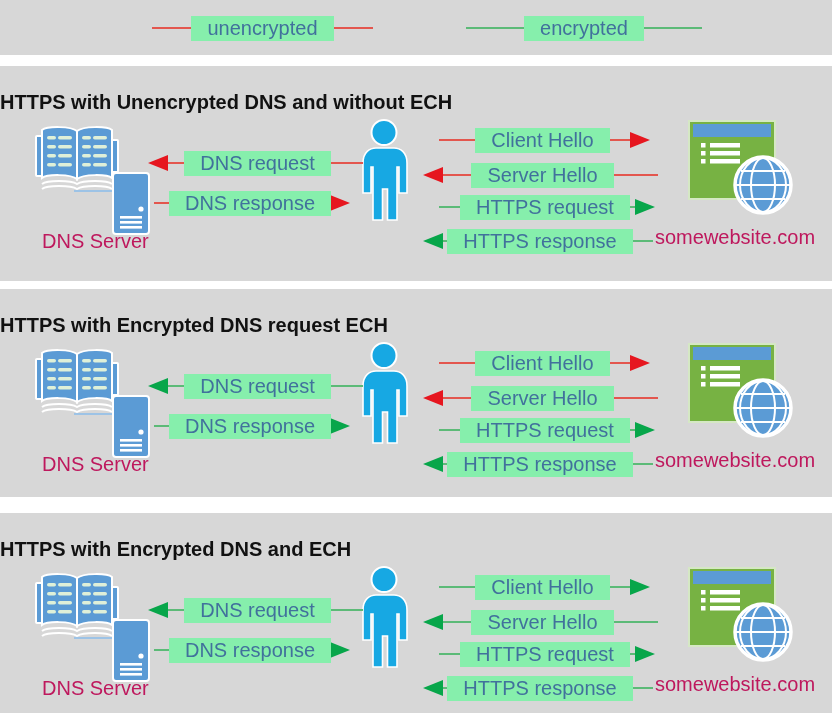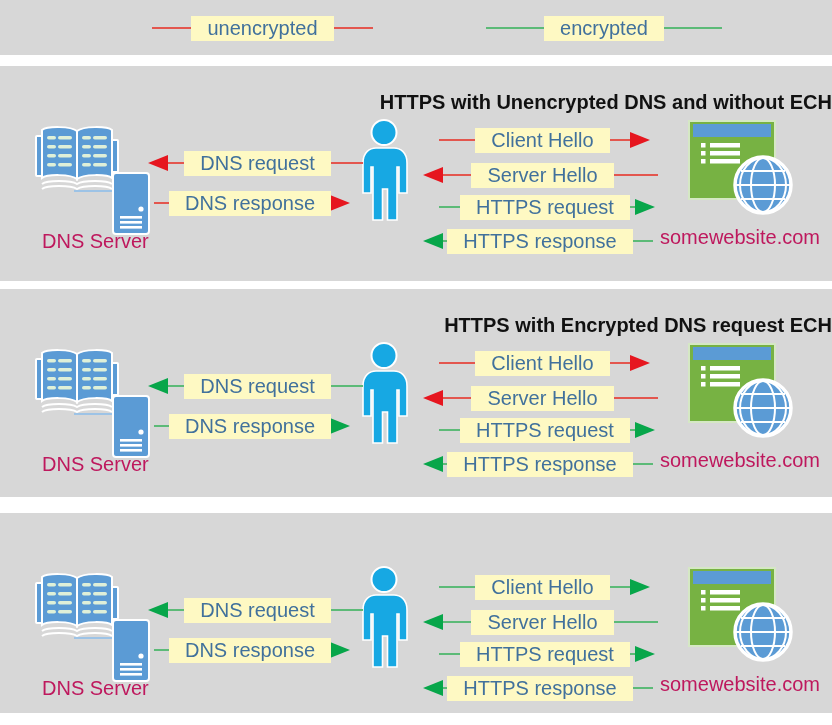--- a/index.html
+++ b/index.html
@@ -1,52 +1,52 @@
 <!DOCTYPE html>
 <html><head>
 <meta charset="utf-8">
 <style>
   html,body{margin:0;padding:0;background:#fff;}
   .stage{position:relative;width:832px;height:725px;background:#ffffff;overflow:hidden;
          font-family:"Liberation Sans",sans-serif;}
   .band{position:absolute;left:0;width:832px;background:#d7d7d7;}
   .legend-bar{top:0;height:55px;}
-  .panel-title{position:absolute;top:8px;left:0;width:100%;text-align:right;
+  .panel-title{position:absolute;top:8px;left:0;width:100%;text-align:left;
                font-size:20px;font-weight:bold;color:#111;}
   
   .flow{position:absolute;height:26px;display:flex;align-items:center;justify-content:center;}
   .flow .line{position:absolute;left:2px;right:2px;height:2px;top:50%;transform:translateY(-50%);}
   .flow .head{position:absolute;width:0;height:0;top:50%;transform:translateY(-50%);
               border-top:8px solid transparent;border-bottom:8px solid transparent;}
   .flow.right .head{right:-2px;border-left-width:20px;border-left-style:solid;}
   .flow.left  .head{left:-2px;border-right-width:20px;border-right-style:solid;}
   .unencrypted .line{background:#e3564e;}
   .encrypted   .line{background:#5cba77;}
   .unencrypted.right .head{border-left-color:#e6161f;}
   .unencrypted.left  .head{border-right-color:#e6161f;}
   .encrypted.right .head{border-left-color:#07a64a;}
   .encrypted.left  .head{border-right-color:#07a64a;}
-  .tag{position:relative;background:#fef9c3;color:#41719c;font-size:20px;line-height:25px;
+  .tag{position:relative;background:#86efac;color:#41719c;font-size:20px;line-height:25px;
        padding:0 16px;white-space:nowrap;}
   .caption{position:absolute;color:#be185d;font-size:20px;white-space:nowrap;}
   .abs{position:absolute;}
   .connector{position:absolute;height:2px;background:#9dc3e6;}
-  .site-caption{text-align:center;}
+  .site-caption{}
 </style>
 </head>
 <body>
 
 <div class="stage">
 
   <div class="band legend-bar">
     <div class="flow unencrypted" style="left:150px;top:15px;width:225px">
       <span class="line"></span>
       <span class="tag">unencrypted</span>
     </div>
-    <div class="flow encrypted" style="left:484px;top:15px;width:240px">
+    <div class="flow encrypted" style="left:464px;top:15px;width:240px">
       <span class="line"></span>
       <span class="tag">encrypted</span>
     </div>
   </div>
 
   <section class="band panel" style="top:66px;height:215px">
     <h2 class="panel-title">HTTPS with Unencrypted DNS and without ECH</h2>
 
   <svg class="abs" style="left:35px;top:58px" width="84" height="74" viewBox="0 0 84 74">
     <g stroke="#fff" stroke-width="2">
@@ -241,20 +241,21 @@
       <span class="tag">HTTPS request</span>
     </div>
     <div class="flow encrypted left" style="left:425px;top:162px;width:230px">
       <span class="line"></span>
       <span class="head"></span>
       <span class="tag">HTTPS response</span>
     </div>
   </section>
 
   <section class="band panel" style="top:513px;height:200px">
+    <h2 class="panel-title">HTTPS with Encrypted DNS and ECH</h2>
 
   <svg class="abs" style="left:35px;top:58px" width="84" height="74" viewBox="0 0 84 74">
     <g stroke="#fff" stroke-width="2">
       <rect x="1" y="12" width="9" height="40" rx="1" fill="#5b9bd5"></rect>
       <rect x="74" y="16" width="9" height="32" rx="1" fill="#5b9bd5"></rect>
       <path d="M42,7 C36,2 12,2 7,6 L7,54 C12,50 36,50 42,55 Z" fill="#5b9bd5"></path>
       <path d="M42,7 C48,2 72,2 77,6 L77,54 C72,50 48,50 42,55 Z" fill="#5b9bd5"></path>
       <path d="M7,60 C12,56 36,56 42,60 C48,56 72,56 77,60" fill="none"></path>
       <path d="M7,65 C12,61 36,61 42,65 C48,61 72,61 77,65" fill="none"></path>
     </g>

